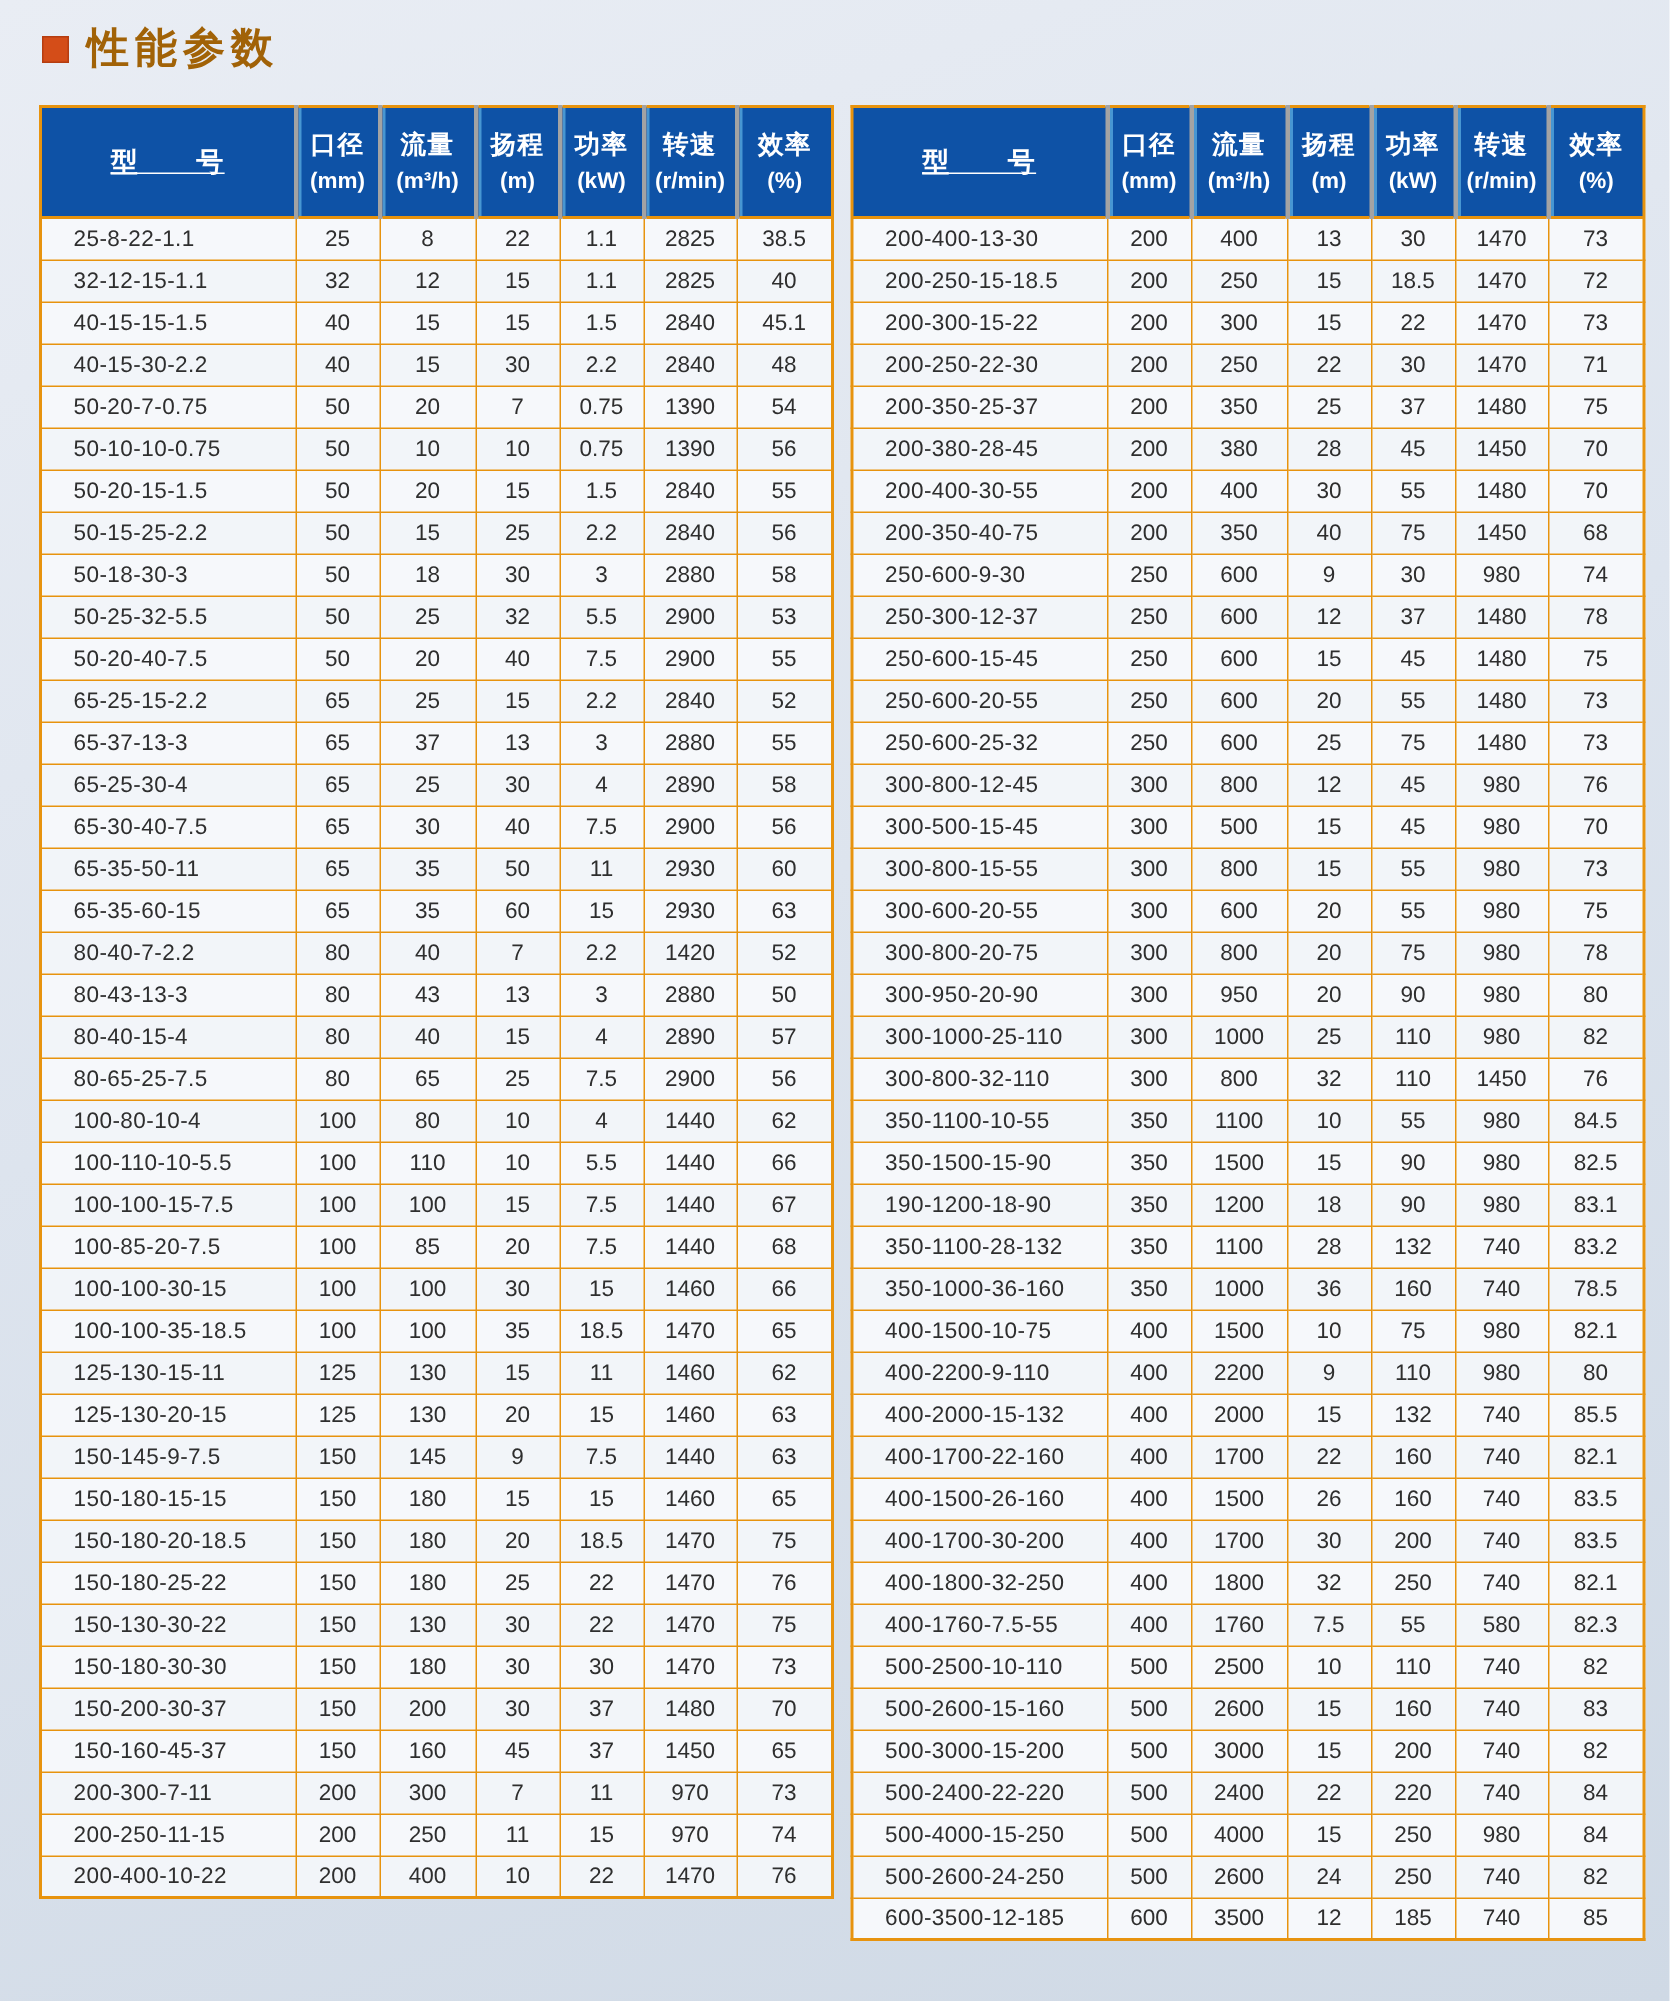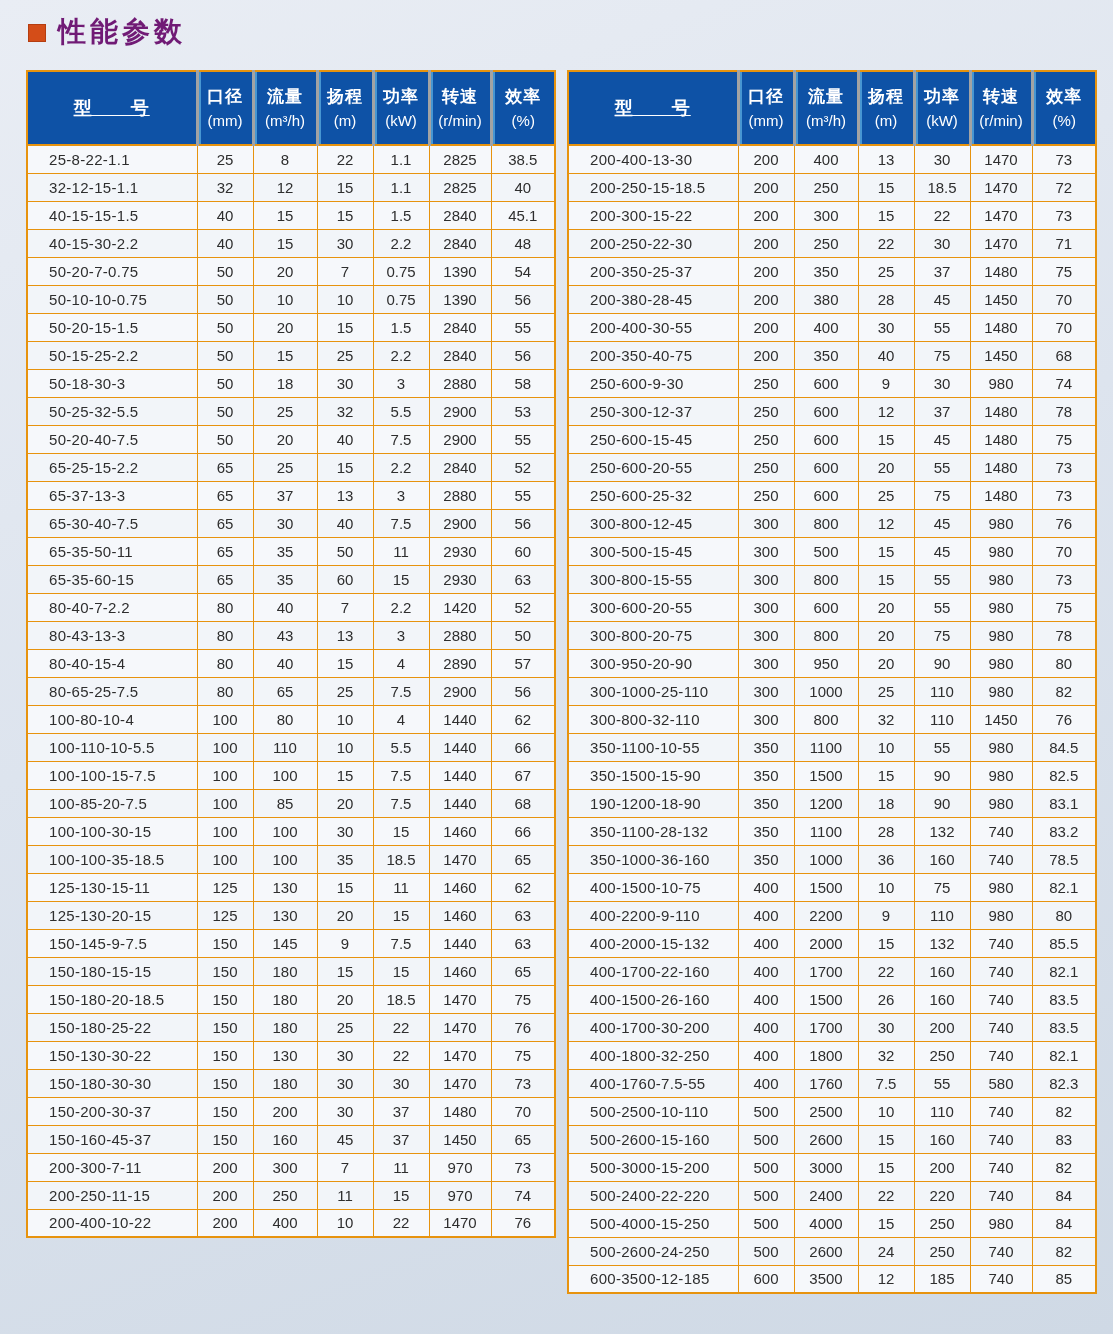--- a/index.html
+++ b/index.html
@@ -21,21 +21,21 @@
   }
   .bullet {
     width: 18px; height: 18px;
     background: #d44d18;
     border: 1px solid #b53d10;
     margin-top: 2px;
   }
   .title-text {
     font-size: 28px;
     font-weight: bold;
-    color: #701a75;
+    color: #a16207;
     letter-spacing: 4px;
   }
 
   .tables-wrap {
     display: flex;
     gap: 11px;
     align-items: flex-start;
   }
 
   table.perf {
@@ -60,21 +60,21 @@
     vertical-align: middle;
     text-align: center;
     font-weight: bold;
     padding: 0;
     border-left: 3px solid #a3a3a3;
     box-shadow: inset 2px 0 0 #4796d2;
     border-bottom: 2px solid #e7930e;
   }
   thead th:first-child { border-left: none; box-shadow: none; }
   th .h-label { font-size: 17px; line-height: 22px; letter-spacing: 1px; }
-  th .h-unit  { font-size: 15px; line-height: 20px; margin-top: 3px; font-weight: normal; }
+  th .h-unit  { font-size: 15px; line-height: 20px; margin-top: 3px; font-weight: bold; }
   th.model-col .h-label { font-size: 18px; text-decoration: underline; }
 
   tbody td {
     border: 1px solid #e7930e;
     height: 28px;
     font-size: 15px;
     text-align: center;
     color: #2e2e2e;
     background: #f6f8fb;
     padding: 0 2px;
@@ -253,20 +253,29 @@
           <tr>
             <td class="model-col">65-37-13-3</td>
             <td>65</td>
             <td>37</td>
             <td>13</td>
             <td>3</td>
             <td>2880</td>
             <td>55</td>
           </tr>
           <tr>
+            <td class="model-col">65-25-30-4</td>
+            <td>65</td>
+            <td>25</td>
+            <td>30</td>
+            <td>4</td>
+            <td>2890</td>
+            <td>58</td>
+          </tr>
+          <tr>
             <td class="model-col">65-30-40-7.5</td>
             <td>65</td>
             <td>30</td>
             <td>40</td>
             <td>7.5</td>
             <td>2900</td>
             <td>56</td>
           </tr>
           <tr>
             <td class="model-col">65-35-50-11</td>

